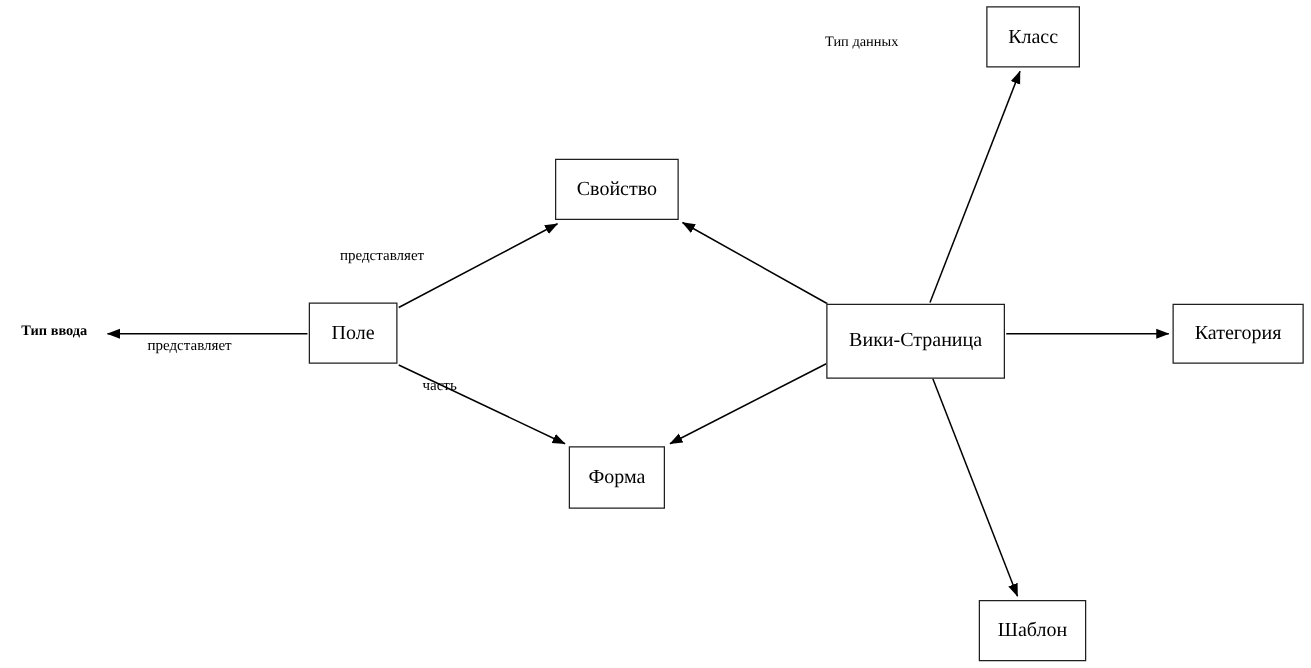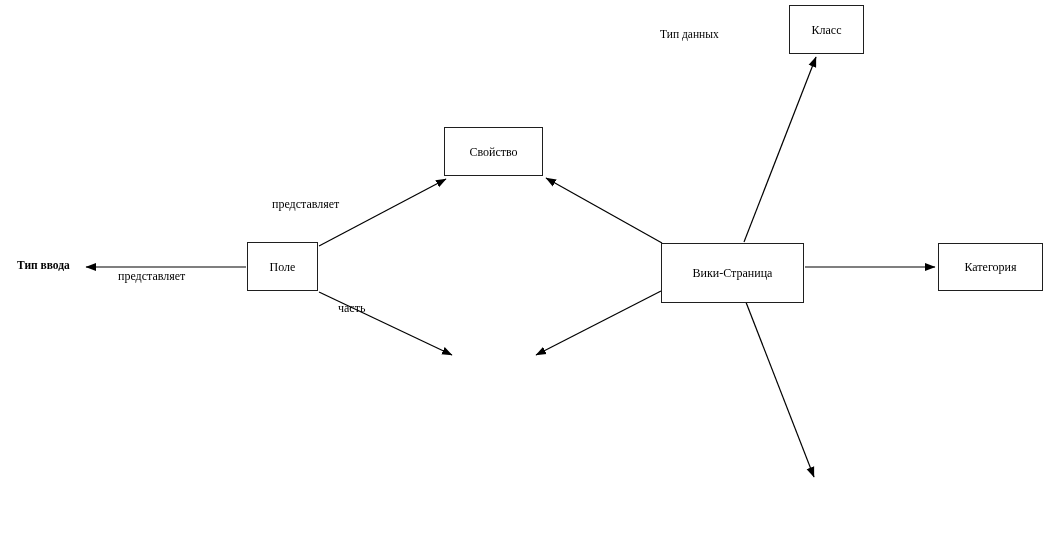--- a/index.html
+++ b/index.html
@@ -28,21 +28,21 @@
     stroke-width: 1.2;
   }
   .node {
     position: absolute;
     box-sizing: border-box;
     border: 1.5px solid #1f1f1f;
     background: #ffffff;
     display: flex;
     align-items: center;
     justify-content: center;
-    font-size: 12px;
+    font-size: 16px;
     line-height: 1;
     white-space: nowrap;
   }
   .node-class     { left: 789px; top: 5px;   width: 75px;  height: 49px; }
   .node-property  { left: 444px; top: 127px; width: 99px;  height: 49px; }
   .node-field     { left: 247px; top: 242px; width: 71px;  height: 49px; }
   .node-wiki-page { left: 661px; top: 243px; width: 143px; height: 60px; }
   .node-category  { left: 938px; top: 243px; width: 105px; height: 48px; }
   .node-form      { left: 455px; top: 357px; width: 77px;  height: 50px; }
   .node-template  { left: 783px; top: 480px; width: 86px;  height: 49px; }
@@ -99,21 +99,27 @@
   </div>
 
   <div class="node node-wiki-page">
     <span>Вики-Страница</span>
   </div>
 
   <div class="node node-category">
     <span>Категория</span>
   </div>
 
+  <div class="node node-form">
+    <span>Форма</span>
+  </div>
 
+  <div class="node node-template">
+    <span>Шаблон</span>
+  </div>
 
   <div class="float-label label-data-type">Тип данных</div>
 
   <div class="float-label label-input-type">Тип ввода</div>
 
   <div class="edge-label edge-label-represents-upper">представляет</div>
 
   <div class="edge-label edge-label-represents-lower">представляет</div>
 
   <div class="edge-label edge-label-part">часть</div>

